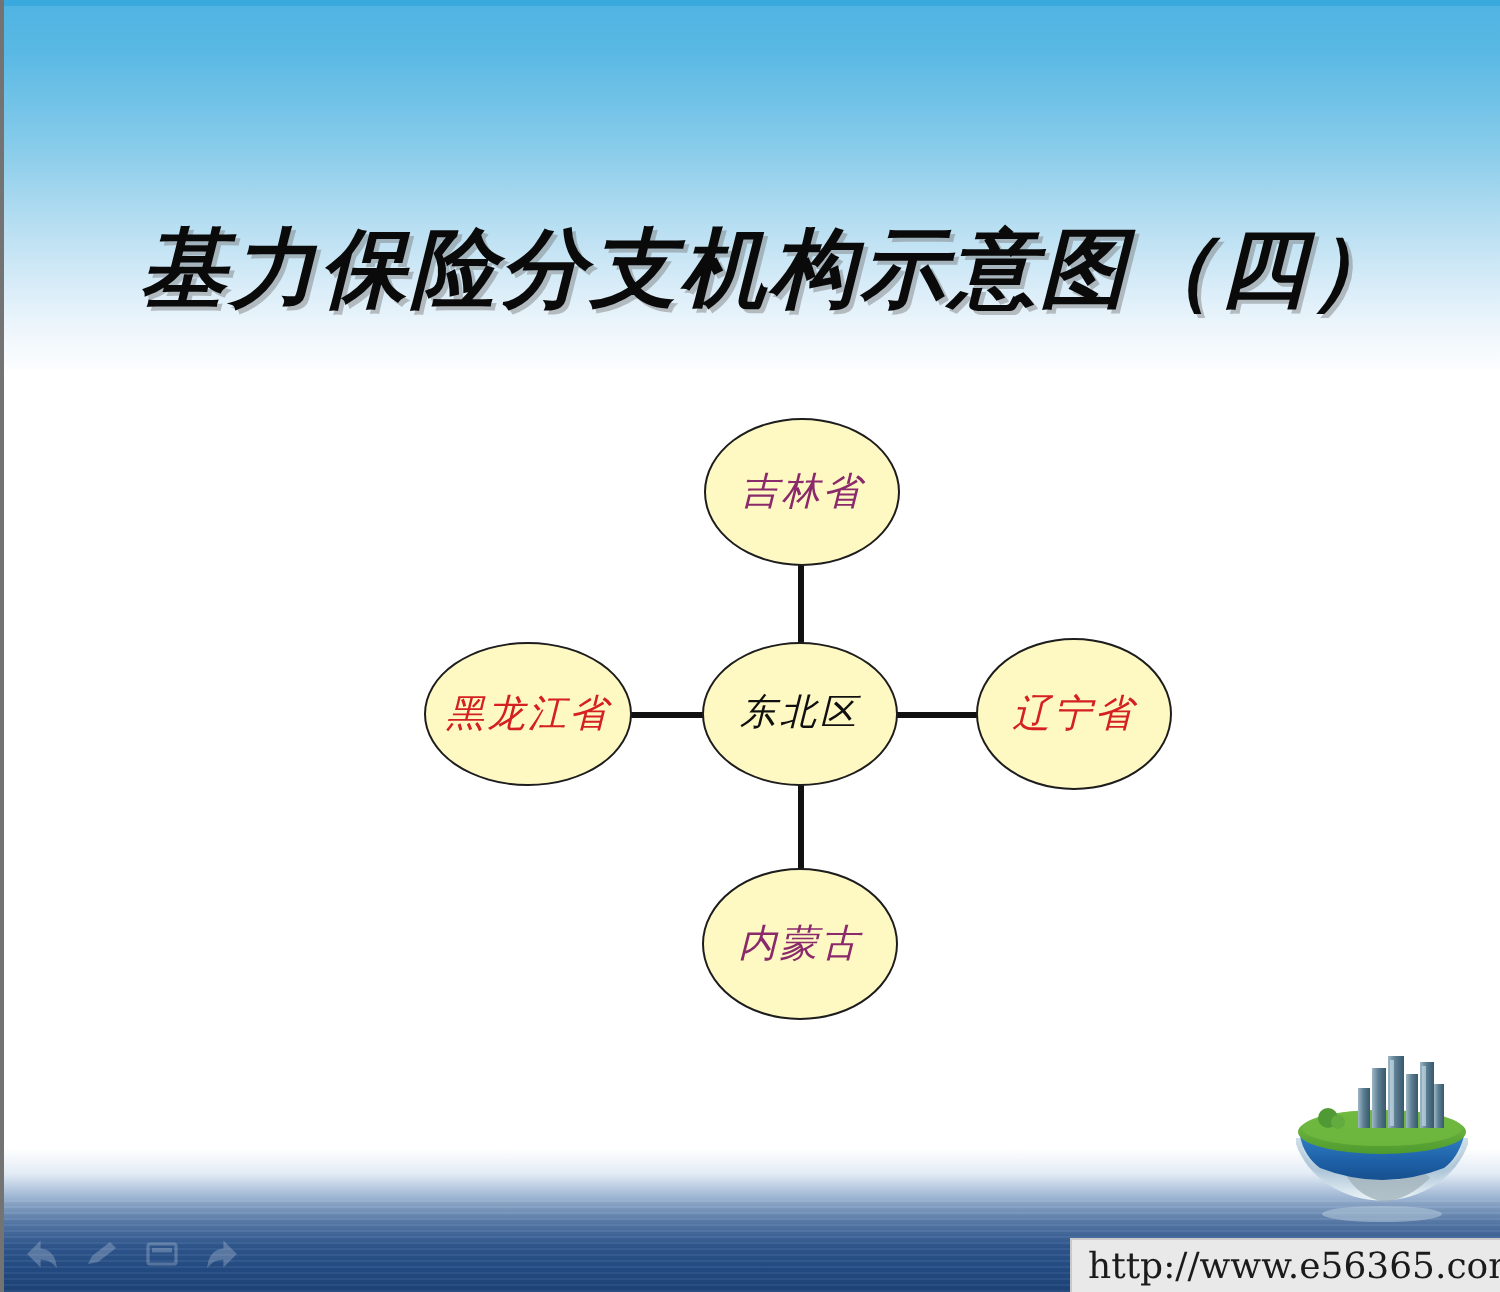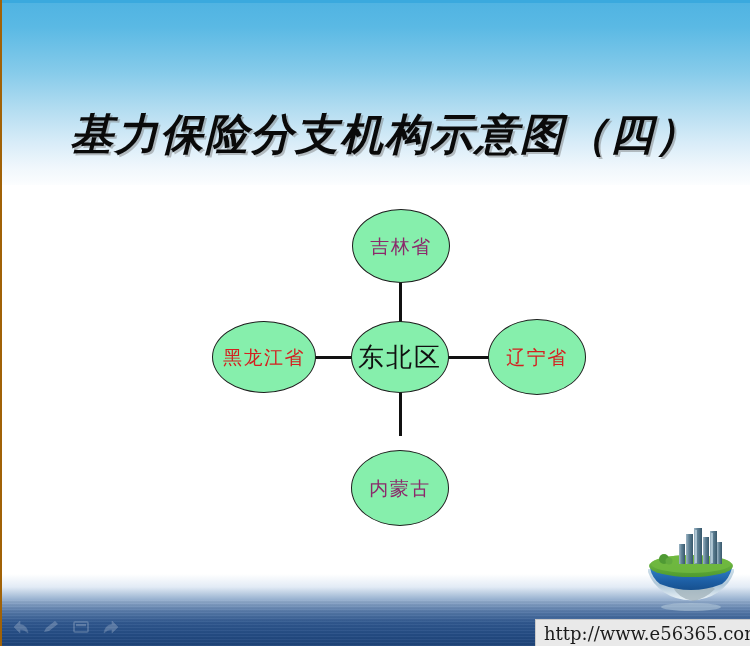--- a/index.html
+++ b/index.html
@@ -7,21 +7,21 @@
     padding: 0;
     background: #ffffff;
   }
   #slide {
     position: relative;
     width: 750px;
     height: 646px;
     overflow: hidden;
     background: #ffffff;
     font-family: "DejaVu Sans", sans-serif;
-    border-left: 2px solid #a16207;
+    border-left: 2px solid #737373;
     box-sizing: border-box;
   }
 
   
   .sky {
     position: absolute;
     left: 0; top: 0;
     width: 750px;
     height: 190px;
     background: linear-gradient(to bottom,
@@ -95,38 +95,39 @@
   
   .diagram {
     position: absolute;
     left: 0; top: 0;
     width: 750px;
     height: 646px;
   }
   .node {
     position: absolute;
     border-radius: 50%;
-    background: #86efac;
+    background: #fef9c3;
     border: 1.6px solid #1d1d1d;
     box-sizing: border-box;
     display: flex;
     align-items: center;
     justify-content: center;
+    font-style: italic;
   }
   .node-label {
     font-family: "DejaVu Serif", "Liberation Serif", serif;
     font-size: 19px;
     font-weight: normal;
     letter-spacing: 1.5px;
     line-height: 1;
     white-space: nowrap;
     user-select: none;
   }
   .node-center .node-label {
-    font-size: 26px;
+    font-size: 18px;
     letter-spacing: 2px;
   }
   .connector {
     position: absolute;
     background: #111111;
   }
 
   
   .globe {
     position: absolute;
@@ -200,21 +201,21 @@
     </div>
 
     <div class="node node-center" style="left:349px; top:321px; width:98px; height:72px;">
       <span class="node-label" style="color:#101010;">东北区</span>
     </div>
 
     <div class="node node-right" style="left:486px; top:319px; width:98px; height:76px;">
       <span class="node-label" style="color:#d42020;">辽宁省</span>
     </div>
 
-    <div class="node node-bottom" style="left:349px; top:450px; width:98px; height:76px;text-align:center;">
+    <div class="node node-bottom" style="left:349px; top:434px; width:98px; height:76px;text-align:center;">
       <span class="node-label" style="color:#8b2a6b;">内蒙古</span>
     </div>
 
   </div>
 
   <div class="globe">
     <svg width="98" height="84" viewBox="0 0 98 84">
       <defs>
         <linearGradient id="gIce" x1="0" y1="0" x2="0" y2="1">
           <stop offset="0%" stop-color="#cfe0ea"></stop>

